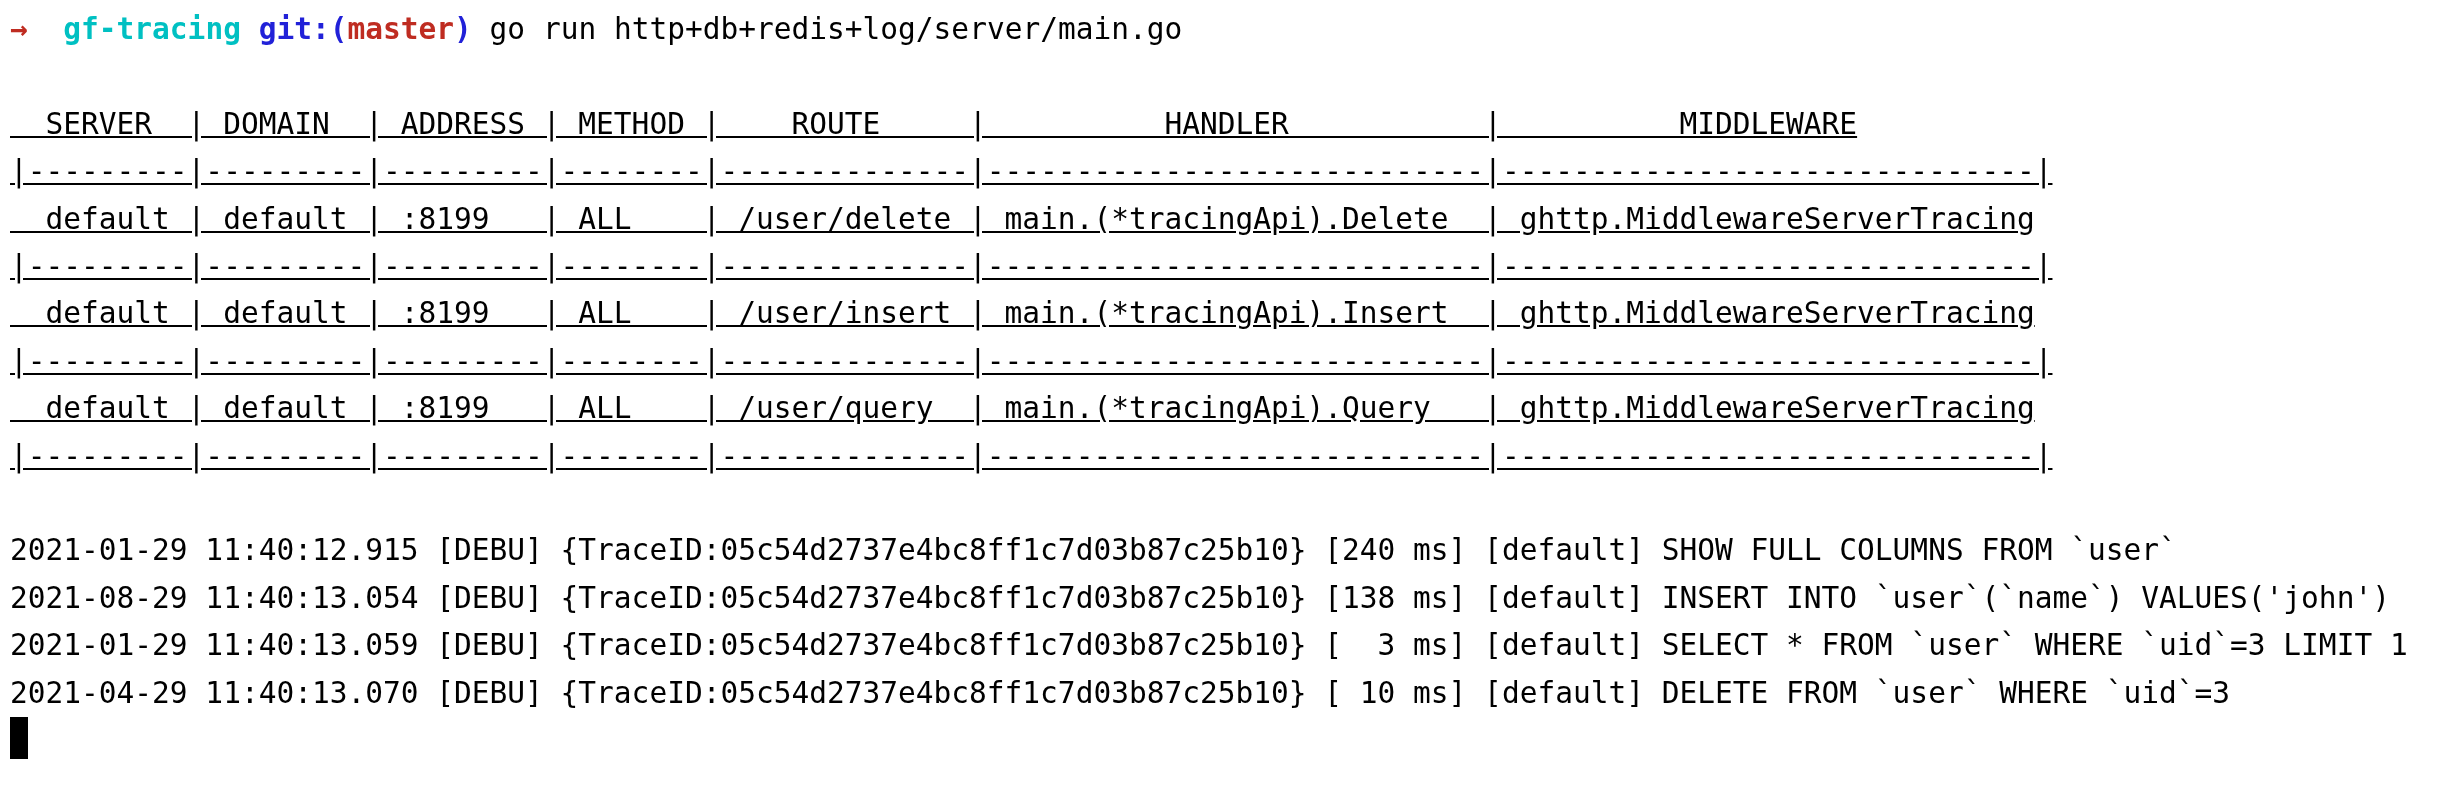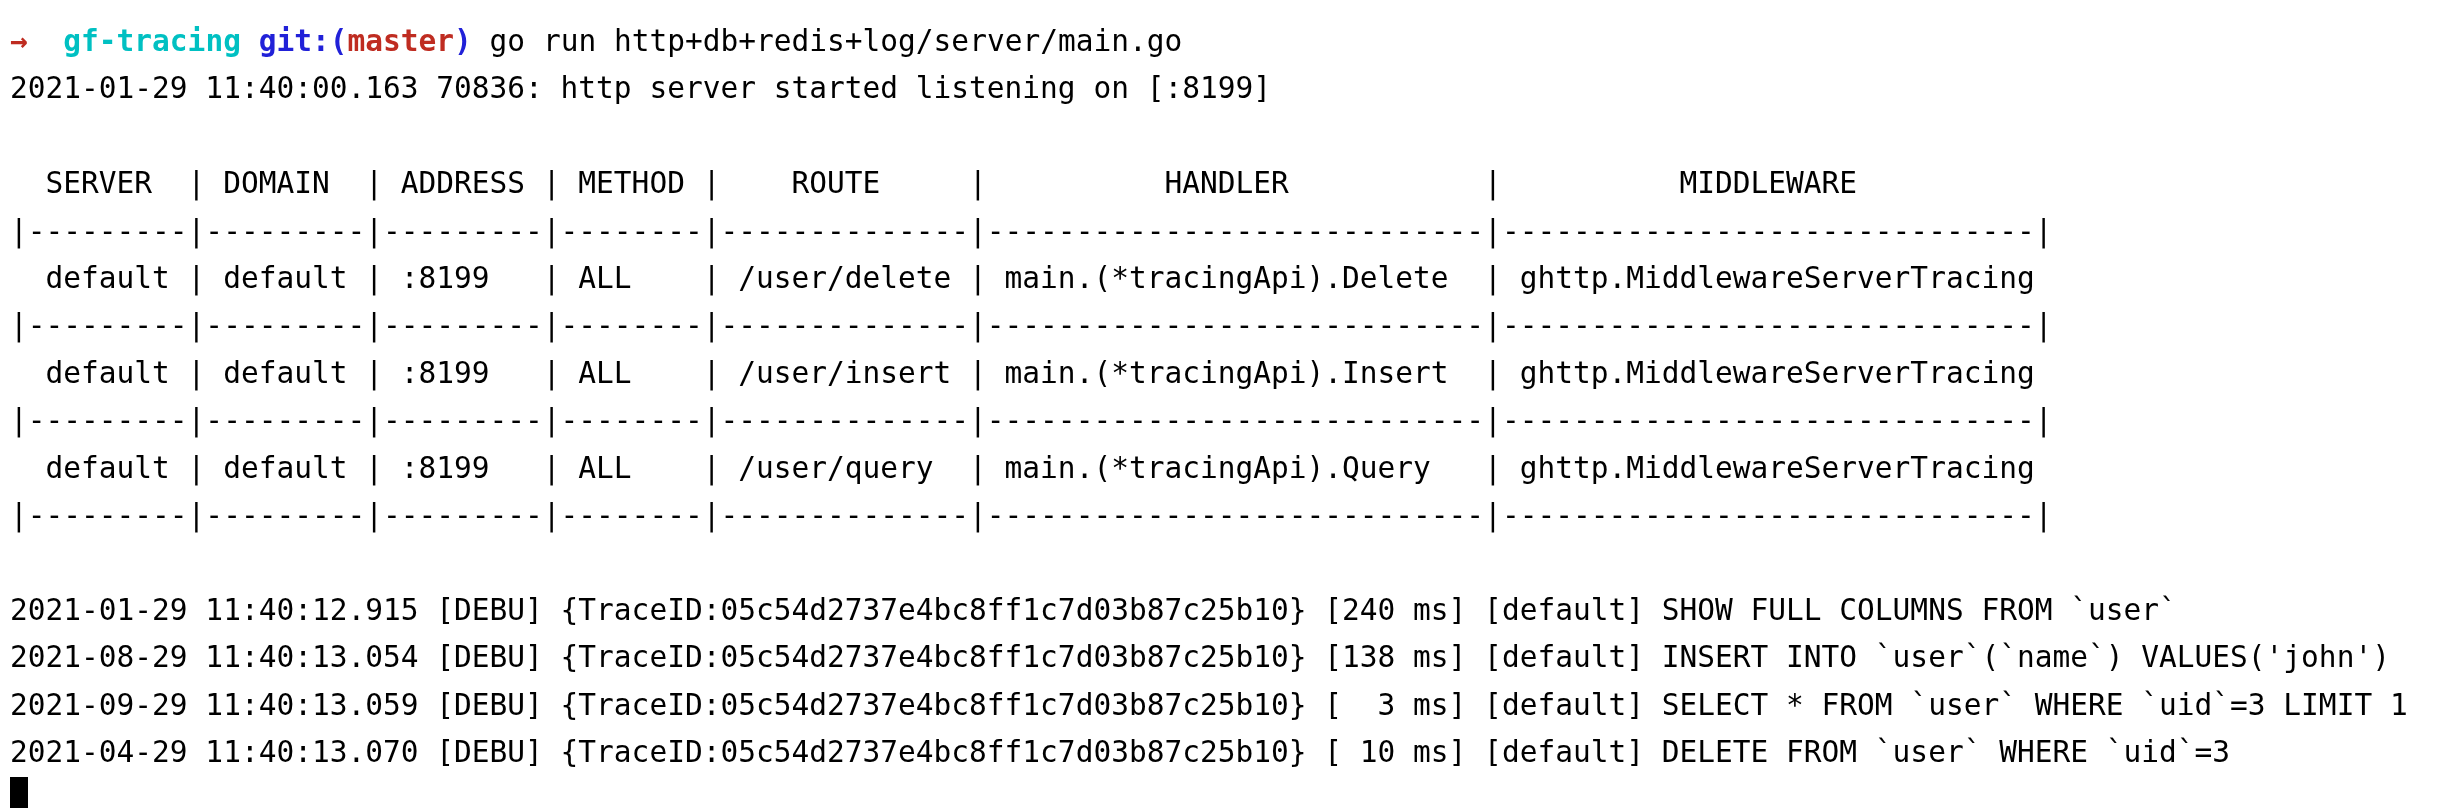--- a/index.html
+++ b/index.html
@@ -7,71 +7,71 @@
     padding: 0;
     background: #ffffff;
     width: 2462px;
     height: 808px;
     overflow: hidden;
   }
   .terminal {
     box-sizing: border-box;
     width: 2462px;
     height: 808px;
-    padding: 18px 0 0 10px;
+    padding: 6px 0 0 10px;
     background: #ffffff;
     color: #000000;
     font-family: "DejaVu Sans Mono", "Liberation Mono", monospace;
     font-size: 29.5px;
     line-height: 47.4px;
   }
   .line {
     white-space: pre;
     min-height: 47.4px;
     margin: 0;
   }
   pre.block {
     white-space: pre;
     margin: 0;
     font: inherit;
     line-height: 47.4px;
+    text-decoration: underline;
   }
   .bold { font-weight: bold; }
   .cursor-block {
     display: inline-block;
     width: 18px;
     height: 42px;
     background: #000000;
     vertical-align: text-bottom;
   }
 </style>
 </head>
 <body>
 
 <div class="terminal">
 
   <div class="line" id="prompt-line"><span class="bold" style="color: rgb(191, 44, 33);">→</span><span>  </span><span class="bold" style="color: rgb(0, 192, 194);">gf-tracing</span><span> </span><span class="bold" style="color: rgb(33, 33, 216);">git:(</span><span class="bold" style="color: rgb(191, 44, 33);">master</span><span class="bold" style="color: rgb(33, 33, 216);">)</span><span> </span><span>go run http+db+redis+log/server/main.go</span></div>
 
-  <div class="line">2021-01-29 11:40:00.163 70836: http server started listening on [:8199]</div>
 
   <div class="line"> </div>
 
   <pre class="block" id="route-table">  SERVER  | DOMAIN  | ADDRESS | METHOD |    ROUTE     |          HANDLER           |          MIDDLEWARE
 |---------|---------|---------|--------|--------------|----------------------------|------------------------------|
   default | default | :8199   | ALL    | /user/delete | main.(*tracingApi).Delete  | ghttp.MiddlewareServerTracing
 |---------|---------|---------|--------|--------------|----------------------------|------------------------------|
   default | default | :8199   | ALL    | /user/insert | main.(*tracingApi).Insert  | ghttp.MiddlewareServerTracing
 |---------|---------|---------|--------|--------------|----------------------------|------------------------------|
   default | default | :8199   | ALL    | /user/query  | main.(*tracingApi).Query   | ghttp.MiddlewareServerTracing
 |---------|---------|---------|--------|--------------|----------------------------|------------------------------|</pre>
 
   <div class="line"> </div>
 
   <div id="sql-logs">
       <div class="line">2021-01-29 11:40:12.915 [DEBU] {TraceID:05c54d2737e4bc8ff1c7d03b87c25b10} [240 ms] [default] SHOW FULL COLUMNS FROM `user`</div>
       <div class="line">2021-08-29 11:40:13.054 [DEBU] {TraceID:05c54d2737e4bc8ff1c7d03b87c25b10} [138 ms] [default] INSERT INTO `user`(`name`) VALUES('john')</div>
-      <div class="line">2021-09-29 11:40:13.059 [DEBU] {TraceID:05c54d2737e4bc8ff1c7d03b87c25b10} [  3 ms] [default] SELECT * FROM `user` WHERE `uid`=3 LIMIT 1</div>
+      <div class="line">2021-01-29 11:40:13.059 [DEBU] {TraceID:05c54d2737e4bc8ff1c7d03b87c25b10} [  3 ms] [default] SELECT * FROM `user` WHERE `uid`=3 LIMIT 1</div>
       <div class="line">2021-04-29 11:40:13.070 [DEBU] {TraceID:05c54d2737e4bc8ff1c7d03b87c25b10} [ 10 ms] [default] DELETE FROM `user` WHERE `uid`=3</div>
     </div>
 
   <div class="line"><span class="cursor-block"></span></div>
 
 </div>
 
 </body></html>

